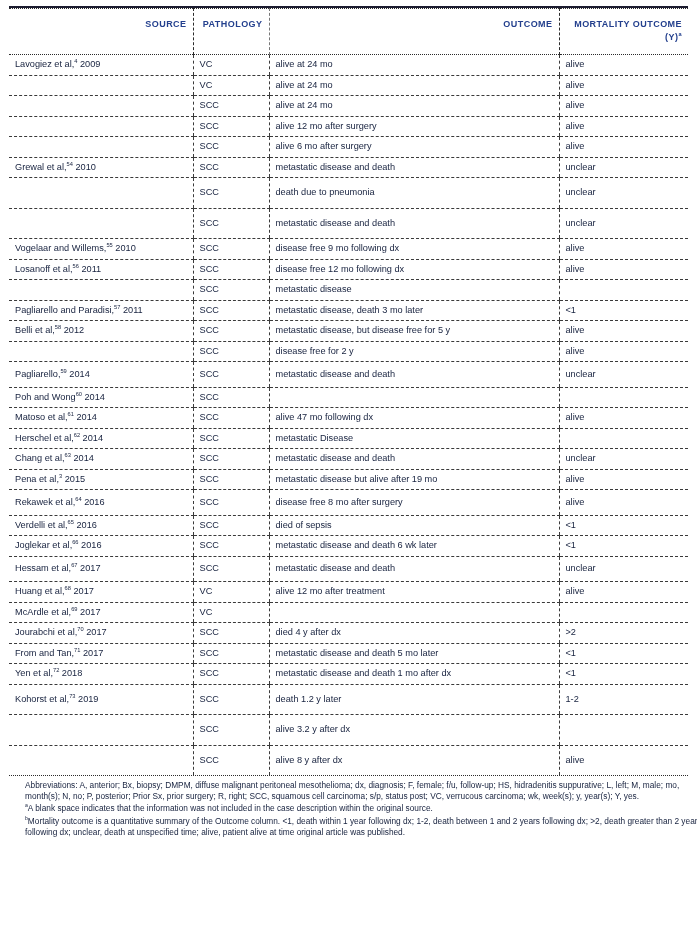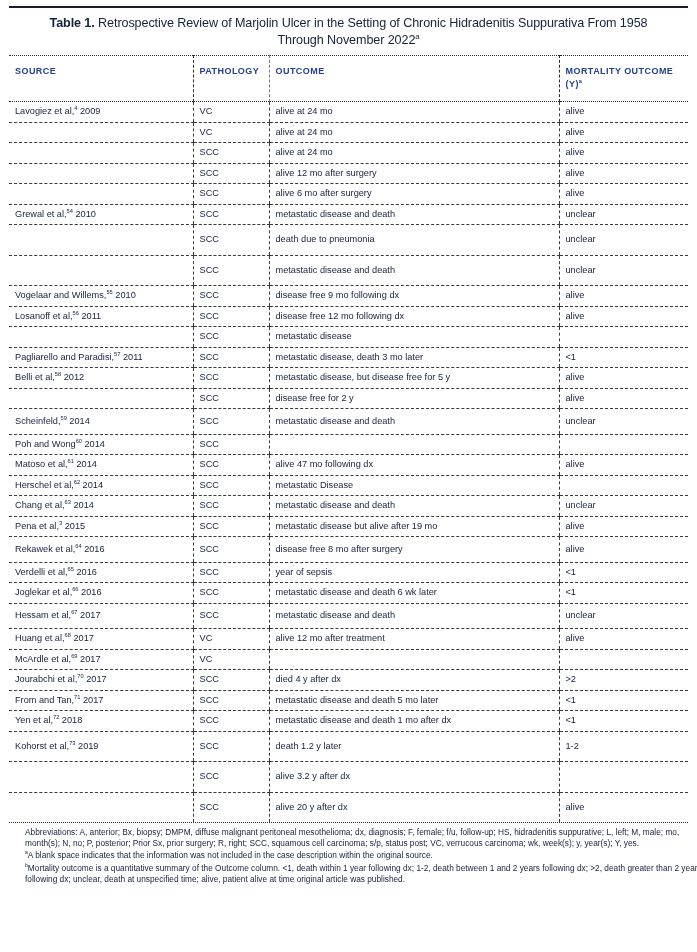--- a/index.html
+++ b/index.html
@@ -48,21 +48,21 @@
     border-collapse: collapse;
     table-layout: fixed;
     font-size: 9.2px;
   }
   table.tbl col.c-source   { width: 184px; }
   table.tbl col.c-path     { width: 76px; }
   table.tbl col.c-outcome  { width: 290px; }
   table.tbl col.c-mort     { width: 129px; }
 
   thead th {
-    text-align: left;
+    text-align: right;
     vertical-align: top;
     font-size: 9.0px;
     font-weight: bold;
     color: #24408e;
     letter-spacing: 0.45px;
     padding: 9px 6px 11px 6px;
     border-top: 1.3px dotted #2b2b2b;
     border-bottom: 1.3px dotted #2b2b2b;
     line-height: 12.5px;
   }
@@ -103,23 +103,20 @@
   .notes p + p { margin-top: 1px; }
   .notes .lead { font-weight: normal; }
 </style>
 </head>
 <body>
 
 <div class="page">
 
   <div class="top-rule"></div>
 
-  <div class="title">
-    <span class="tnum">Table 1.</span><span> Retrospective Review of Marjolin Ulcer in the Setting of Chronic Hidradenitis Suppurativa From 1958 Through November 2022</span><sup>a</sup>
-  </div>
 
   <table class="tbl">
     <colgroup>
       <col class="c-source">
         <col class="c-path">
         <col class="c-outcome">
         <col class="c-mort">
     </colgroup>
     <thead>
       <tr>
@@ -208,21 +205,21 @@
           <td class="vline">metastatic disease, but disease free for 5 y</td>
           <td class="vline">alive</td>
         </tr>
         <tr>
           <td></td>
           <td class="vline">SCC</td>
           <td class="vline">disease free for 2 y</td>
           <td class="vline">alive</td>
         </tr>
         <tr class="mid">
-          <td><span>Scheinfeld,</span><sup>59</sup><span> 2014</span></td>
+          <td><span>Pagliarello,</span><sup>59</sup><span> 2014</span></td>
           <td class="vline">SCC</td>
           <td class="vline">metastatic disease and death</td>
           <td class="vline">unclear</td>
         </tr>
         <tr>
           <td><span>Poh and Wong</span><sup>60</sup><span> 2014</span></td>
           <td class="vline">SCC</td>
           <td class="vline"></td>
           <td class="vline"></td>
         </tr>
@@ -252,21 +249,21 @@
         </tr>
         <tr class="mid">
           <td><span>Rekawek et al,</span><sup>64</sup><span> 2016</span></td>
           <td class="vline">SCC</td>
           <td class="vline">disease free 8 mo after surgery</td>
           <td class="vline">alive</td>
         </tr>
         <tr>
           <td><span>Verdelli et al,</span><sup>65</sup><span> 2016</span></td>
           <td class="vline">SCC</td>
-          <td class="vline">year of sepsis</td>
+          <td class="vline">died of sepsis</td>
           <td class="vline">&lt;1</td>
         </tr>
         <tr>
           <td><span>Joglekar et al,</span><sup>66</sup><span> 2016</span></td>
           <td class="vline">SCC</td>
           <td class="vline">metastatic disease and death 6 wk later</td>
           <td class="vline">&lt;1</td>
         </tr>
         <tr class="mid">
           <td><span>Hessam et al,</span><sup>67</sup><span> 2017</span></td>
@@ -312,21 +309,21 @@
         </tr>
         <tr class="tall">
           <td></td>
           <td class="vline">SCC</td>
           <td class="vline">alive 3.2 y after dx</td>
           <td class="vline"></td>
         </tr>
         <tr class="tall">
           <td></td>
           <td class="vline">SCC</td>
-          <td class="vline">alive 20 y after dx</td>
+          <td class="vline">alive 8 y after dx</td>
           <td class="vline">alive</td>
         </tr>
       </tbody>
   </table>
 
   <div class="tbl-bottom-rule"></div>
 
   <div class="notes">
     <p><span class="lead">Abbreviations:</span><span> A, anterior; Bx, biopsy; DMPM, diffuse malignant peritoneal mesothelioma; dx, diagnosis; F, female; f/u, follow-up; HS, hidradenitis suppurative; L, left; M, male; mo, month(s); N, no; P, posterior; Prior Sx, prior surgery; R, right; SCC, squamous cell carcinoma; s/p, status post; VC, verrucous carcinoma; wk, week(s); y, year(s); Y, yes.</span></p>
     <p><sup>a</sup><span>A blank space indicates that the information was not included in the case description within the original source.</span></p>

